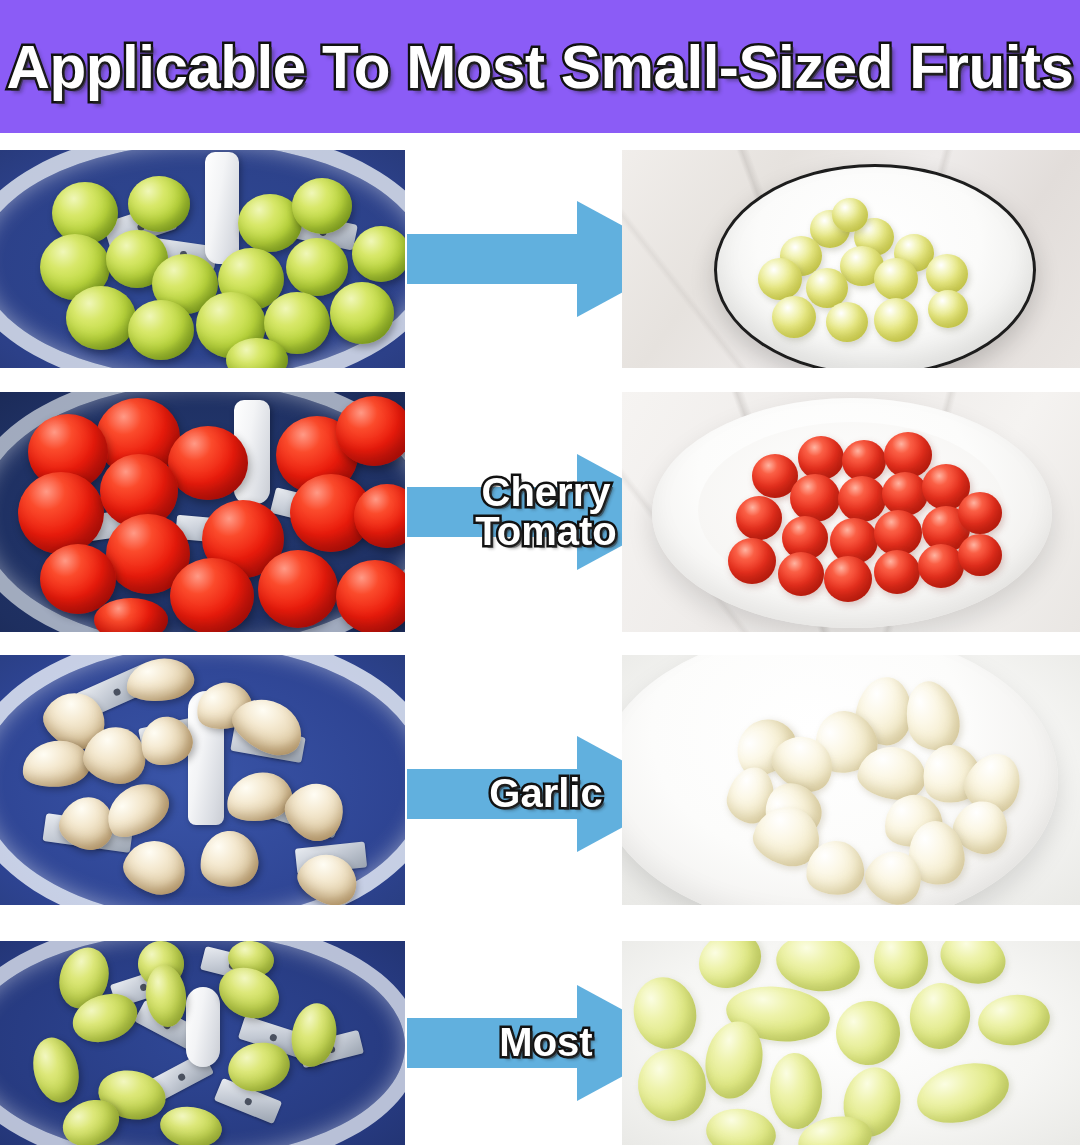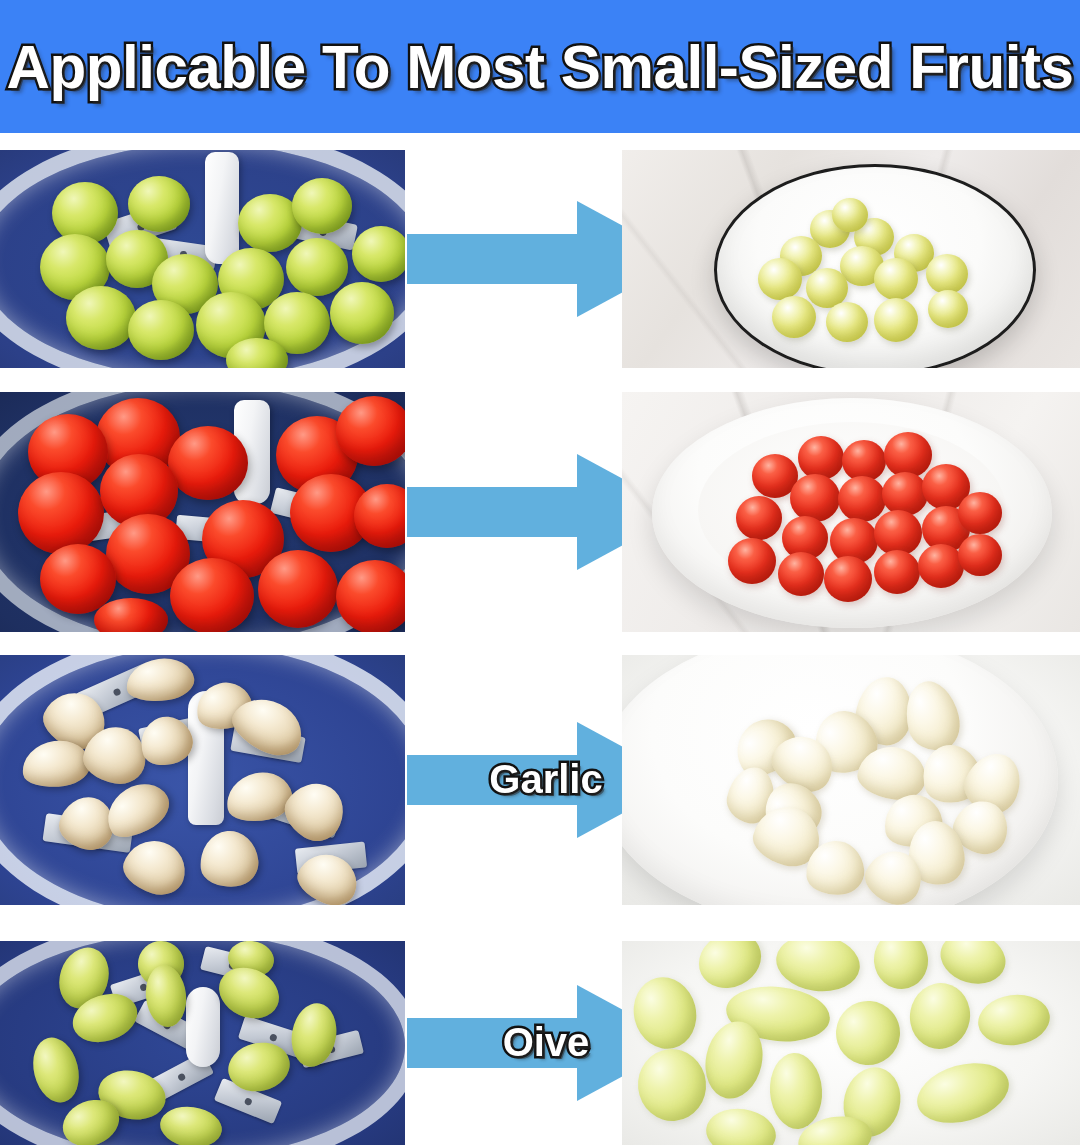--- a/index.html
+++ b/index.html
@@ -14,21 +14,21 @@
     overflow: hidden;
     position: relative;
   }
 
   
   .banner {
     position: absolute;
     left: 0; top: 0;
     width: 1080px;
     height: 133px;
-    background: #3b82f6;
+    background: #8b5cf6;
     display: flex;
     align-items: center;
     justify-content: center;
   }
   .banner-title {
     font-family: "Liberation Sans Narrow", "Liberation Sans", sans-serif;
     font-size: 62px;
     font-weight: bold;
     color: #ffffff;
     letter-spacing: -0.5px;
@@ -320,20 +320,22 @@
       <div class="f tomato" style="left:336px; top:168px; width:78px; height:74px;"></div>
       <div class="f tomato" style="left:94px; top:206px; width:74px; height:44px;"></div>
     </div>
   </div>
 
   <div class="arrow-wrap" style="top:0; height:240px;">
     <div class="arrow">
       <div class="arrow-shaft"></div>
       <div class="arrow-head"></div>
     </div>
+    <div class="arrow-label">Cherry
+Tomato</div>
   </div>
 
   <div class="panel panel-right" style="top:0; height:240px;">
     <div class="scene">
       <div class="counter-marble" style="background: linear-gradient(120deg,#f6f4f2 0%,#eeebe9 40%,#f5f3f1 70%,#e9e6e3 100%);"></div>
       <div class="white-plate" style="left:30px; top:6px; width:400px; height:230px;"></div>
       <div class="plate-inner" style="left:76px; top:30px; width:308px; height:176px;"></div>
       <div class="f tomato-peeled" style="left:176px; top:44px; width:46px; height:44px;"></div>
       <div class="f tomato-peeled" style="left:220px; top:48px; width:44px; height:42px;"></div>
       <div class="f tomato-peeled" style="left:262px; top:40px; width:48px; height:46px;"></div>
@@ -381,21 +383,21 @@
       <div class="f garlic" style="left:226px; top:118px; width:66px; height:48px; transform:rotate(-12deg);"></div>
       <div class="f garlic" style="left:286px; top:128px; width:58px; height:56px; transform:rotate(32deg);"></div>
       <div class="f garlic" style="left:60px; top:142px; width:54px; height:52px; transform:rotate(14deg);"></div>
       <div class="f garlic" style="left:104px; top:132px; width:66px; height:46px; transform:rotate(-32deg);"></div>
       <div class="f garlic" style="left:124px; top:186px; width:62px; height:52px; transform:rotate(18deg);"></div>
       <div class="f garlic" style="left:200px; top:176px; width:58px; height:56px; transform:rotate(-6deg);"></div>
       <div class="f garlic" style="left:298px; top:200px; width:60px; height:48px; transform:rotate(22deg);"></div>
     </div>
   </div>
 
-  <div class="arrow-wrap" style="top:0; height:250px;justify-content:center;">
+  <div class="arrow-wrap" style="top:14px; height:250px;justify-content:center;">
     <div class="arrow">
       <div class="arrow-shaft"></div>
       <div class="arrow-head"></div>
     </div>
     <div class="arrow-label">Garlic</div>
   </div>
 
   <div class="panel panel-right" style="top:0; height:250px;">
     <div class="scene">
       <div class="white-surface"></div>
@@ -447,21 +449,21 @@
       <div class="f olive" style="left:62px; top:160px; width:58px; height:44px; transform:rotate(-22deg);"></div>
       <div class="f olive" style="left:160px; top:166px; width:62px; height:40px; transform:rotate(8deg);"></div>
     </div>
   </div>
 
   <div class="arrow-wrap" style="top:0; height:204px;">
     <div class="arrow">
       <div class="arrow-shaft"></div>
       <div class="arrow-head"></div>
     </div>
-    <div class="arrow-label">Oive</div>
+    <div class="arrow-label">Most</div>
   </div>
 
   <div class="panel panel-right" style="top:0; height:204px;">
     <div class="scene">
       <div class="white-surface"></div>
       <div class="f olive-peeled" style="left:76px; top:-8px; width:64px; height:54px; transform:rotate(-26deg);"></div>
       <div class="f olive-peeled" style="left:154px; top:-6px; width:84px; height:56px; transform:rotate(8deg);"></div>
       <div class="f olive-peeled" style="left:252px; top:-10px; width:54px; height:58px; transform:rotate(-6deg);"></div>
       <div class="f olive-peeled" style="left:318px; top:-8px; width:66px; height:50px; transform:rotate(16deg);"></div>
       <div class="f olive-peeled" style="left:12px; top:36px; width:62px; height:72px; transform:rotate(-14deg);"></div>

